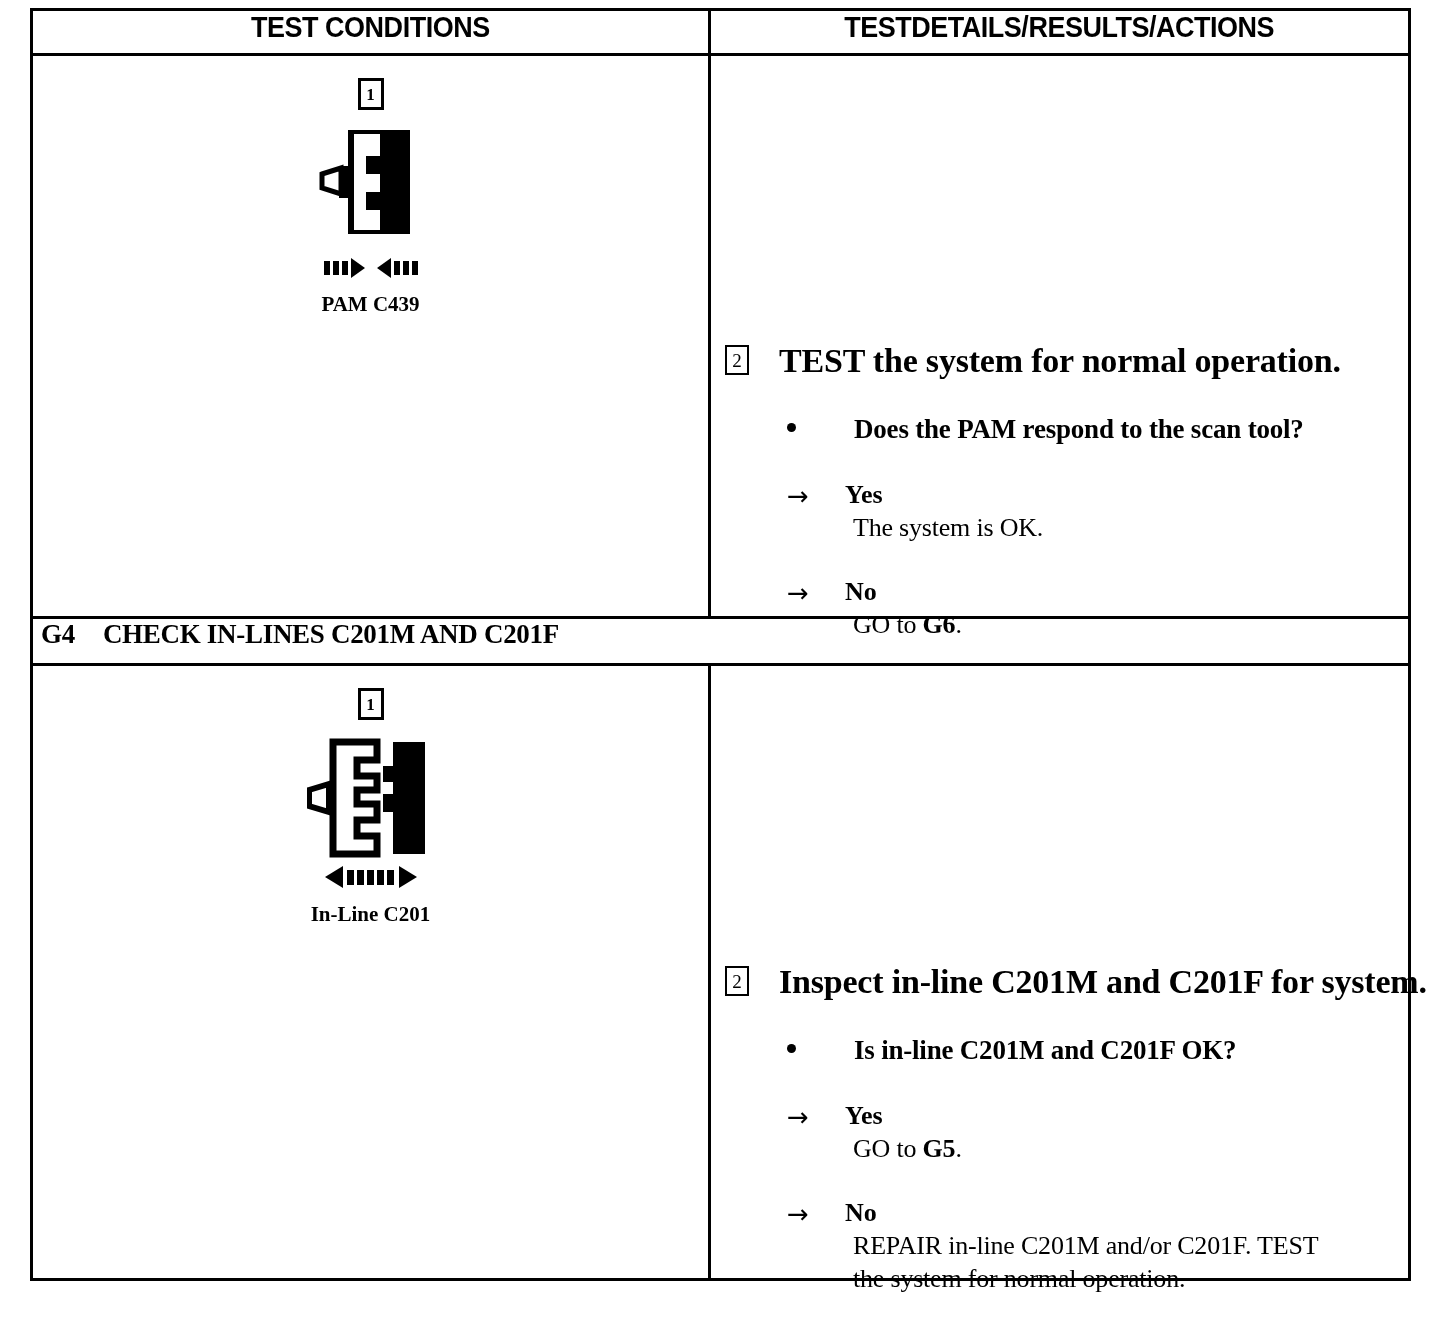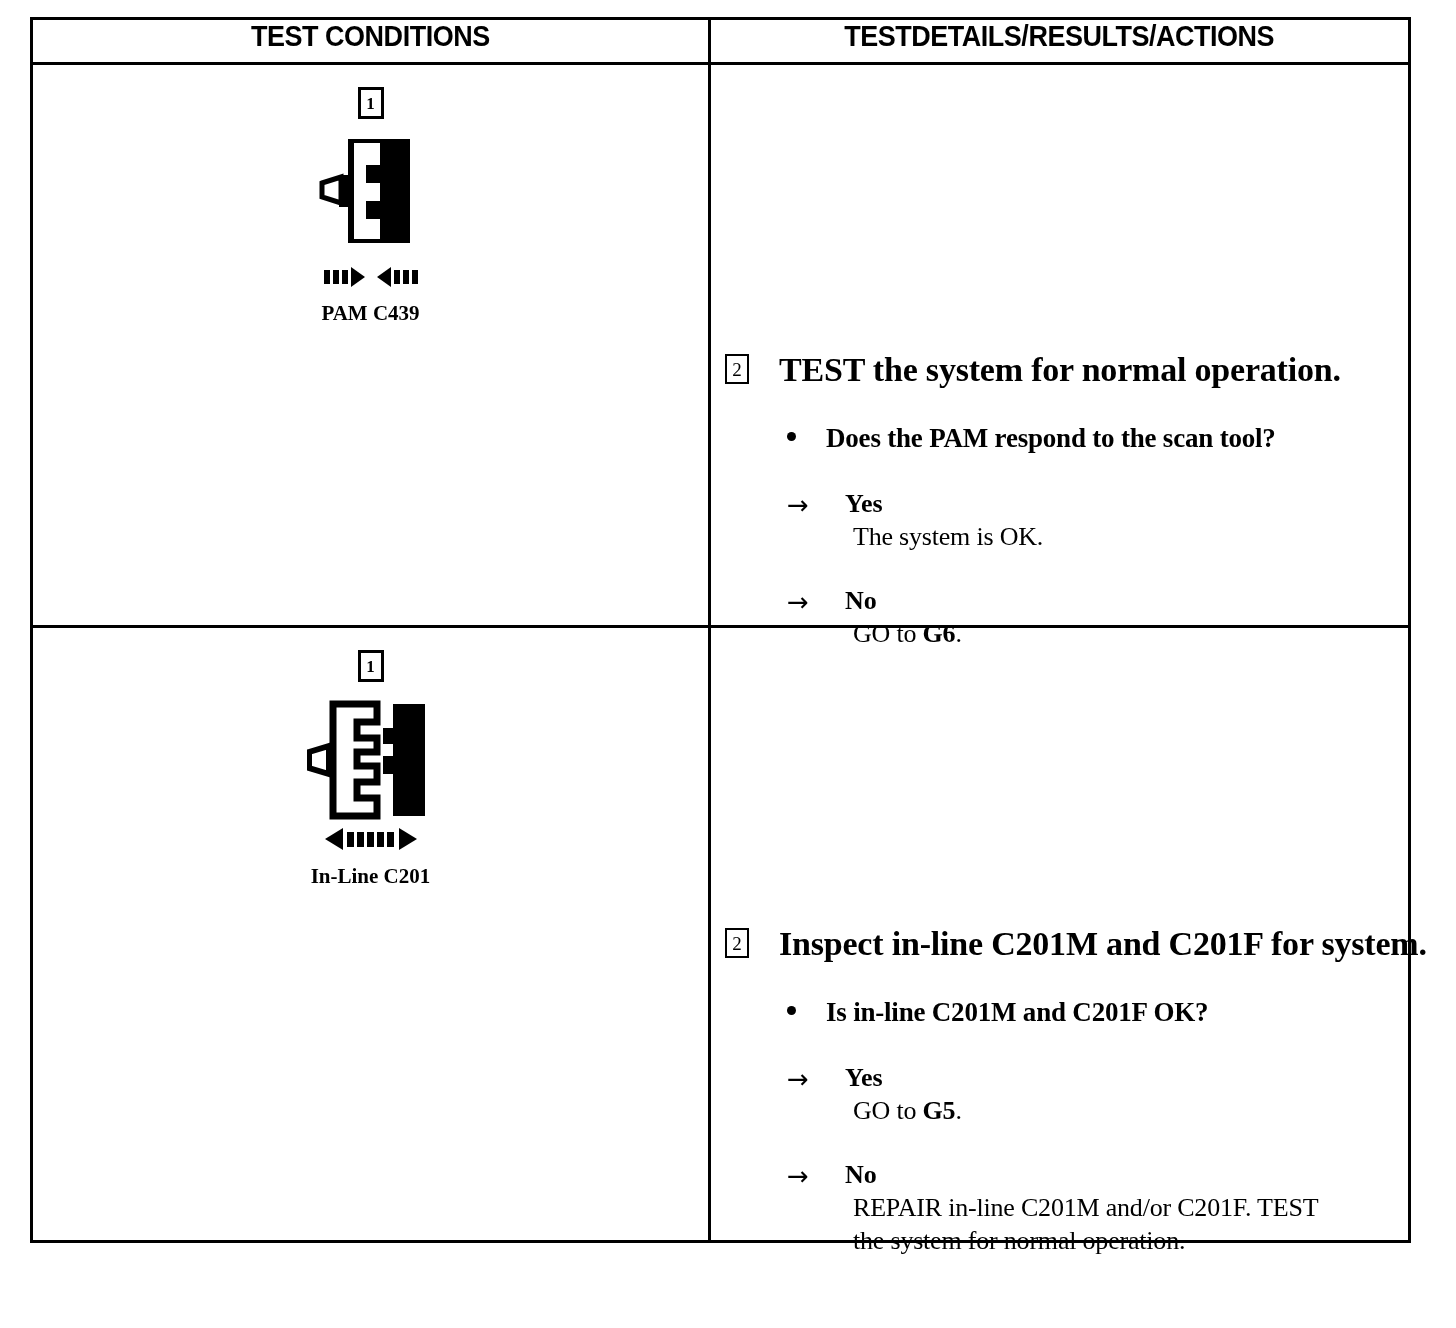--- a/index.html
+++ b/index.html
@@ -18,21 +18,21 @@
   .page {
     position: relative;
     width: 1456px;
     height: 1328px;
   }
 
   
   .pinpoint-table {
     position: absolute;
     left: 30px;
-    top: 17px;
+    top: 8px;
     width: 1378px;
     border-collapse: collapse;
     table-layout: fixed;
   }
   .pinpoint-table td {
     border: 3px solid #000;
     padding: 0;
     vertical-align: top;
   }
   col.col-left  { width: 678px; }
@@ -151,20 +151,21 @@
     font-weight: bold;
     letter-spacing: -0.2px;
     white-space: nowrap;
   }
 
   .bullet-line {
     display: flex;
     align-items: baseline;
     margin-top: 34px;
     margin-left: 62px;
+    gap: 28px;
   }
   .bullet-dot {
     flex: 0 0 auto;
     width: 9px;
     height: 9px;
     border-radius: 50%;
     background: #000;
     margin-top: 0;
     position: relative;
     top: -6px;
@@ -292,20 +293,28 @@
               <span class="answer-body">
                 <span class="answer-label">No</span><br>
                 <span class="answer-detail"><span>GO to </span><b>G6</b><span>.</span></span>
               </span>
             </div>
 
           </div>
         </td>
       </tr>
 
+      <tr>
+        <td class="step-banner" colspan="2">
+          <div class="step-banner-inner">
+            <span class="step-id">G4</span>
+            <span>CHECK IN-LINES C201M AND C201F</span>
+          </div>
+        </td>
+      </tr>
 
       <tr>
         <td class="fig-cell short">
           <div class="figure fig-2">
 
             <div class="callout-box">1</div>
 
             <svg class="conn-svg" width="128" height="128" viewBox="0 0 128 128">
 
               <path d="M26 10 H70 V28 H50 V44 H70 V58 H50 V72 H70 V88 H50 V104 H70 V122 H26 Z" fill="#fff" stroke="#000" stroke-width="7" stroke-linejoin="miter"></path>

